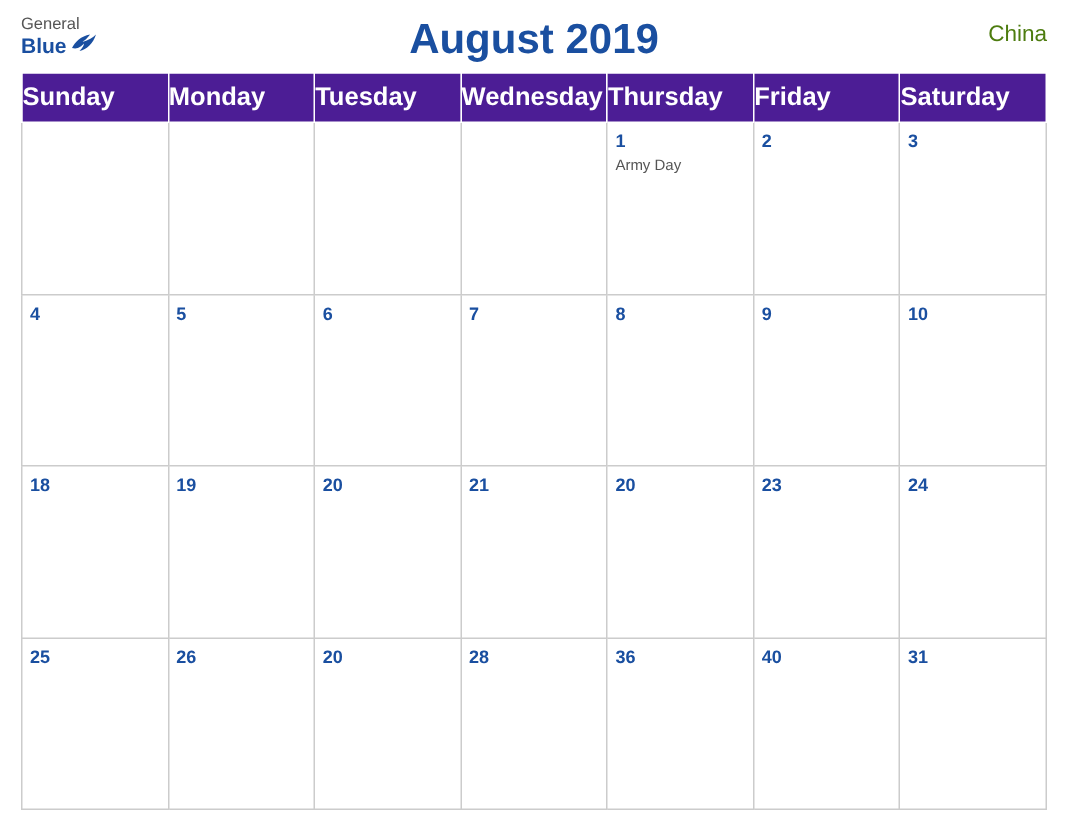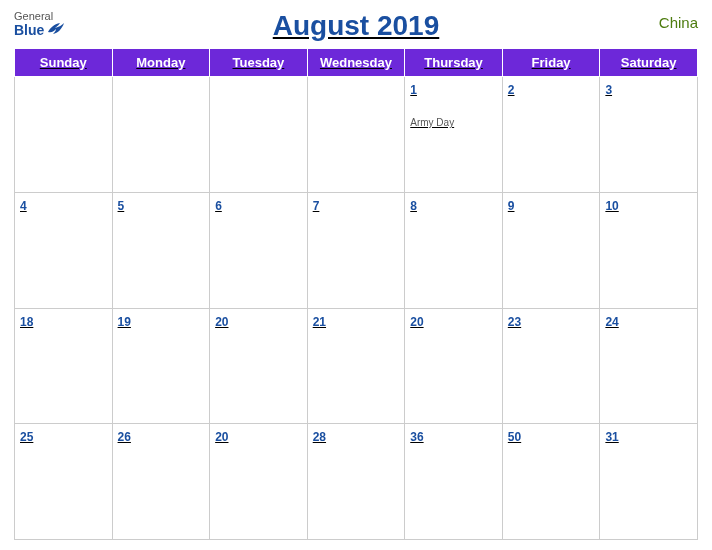--- a/index.html
+++ b/index.html
@@ -9,21 +9,20 @@
       width: 712px;
       height: 550px;
       overflow: hidden;
     }
     .calendar-wrapper {
       width: 712px;
       height: 550px;
       display: flex;
       flex-direction: column;
       padding: 10px 14px 10px 14px;
-      text-decoration: underline;
     }
     .header {
       display: flex;
       align-items: center;
       justify-content: center;
       position: relative;
       margin-bottom: 6px;
     }
     .logo {
       position: absolute;
@@ -68,44 +67,44 @@
       color: #1a4fa0;
       font-weight: bold;
       text-align: right;
     }
     .calendar-table {
       width: 100%;
       flex: 1;
       border-collapse: collapse;
     }
     .calendar-table th {
-      background-color: #6d28d9;
+      background-color: #4c1d95;
       color: #fff;
-      font-size: 13px;
+      font-size: 17px;
       font-weight: bold;
-      text-align: center;
+      text-align: left;
       padding: 6px 0;
       border: 1px solid #fff;
     }
     .calendar-table td {
       border: 1px solid #ccc;
       vertical-align: top;
       padding: 3px 5px;
       width: calc(100% / 7);
       height: 72px;
     }
     .day-number {
       font-size: 12px;
       color: #1a4fa0;
       font-weight: bold;
     }
     .event-label {
       font-size: 10px;
       color: #555;
-      margin-top: 19px;
+      margin-top: 2px;
       display: block;
     }
     .empty-cell {
       background: #fff;
     }
   </style>
 </head>
 <body>
 
 <div class="calendar-wrapper">
@@ -164,18 +163,18 @@
           <td><span class="day-number">20</span></td>
           <td><span class="day-number">23</span></td>
           <td><span class="day-number">24</span></td>
         </tr>
         <tr>
           <td><span class="day-number">25</span></td>
           <td><span class="day-number">26</span></td>
           <td><span class="day-number">20</span></td>
           <td><span class="day-number">28</span></td>
           <td><span class="day-number">36</span></td>
-          <td><span class="day-number">50</span></td>
+          <td><span class="day-number">40</span></td>
           <td><span class="day-number">31</span></td>
         </tr>
       </tbody>
   </table>
 </div>
 
 </body></html>

